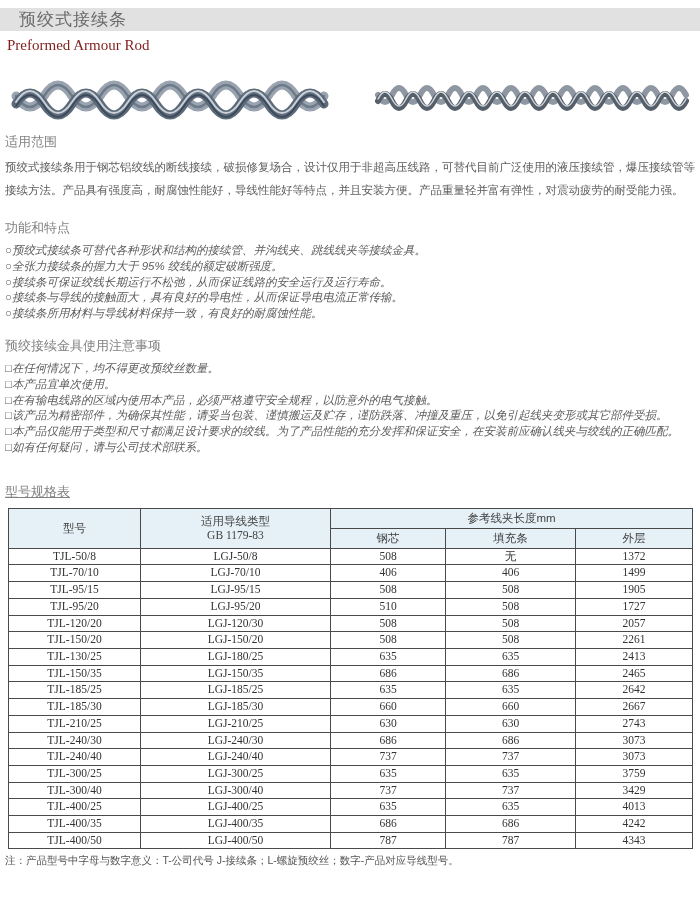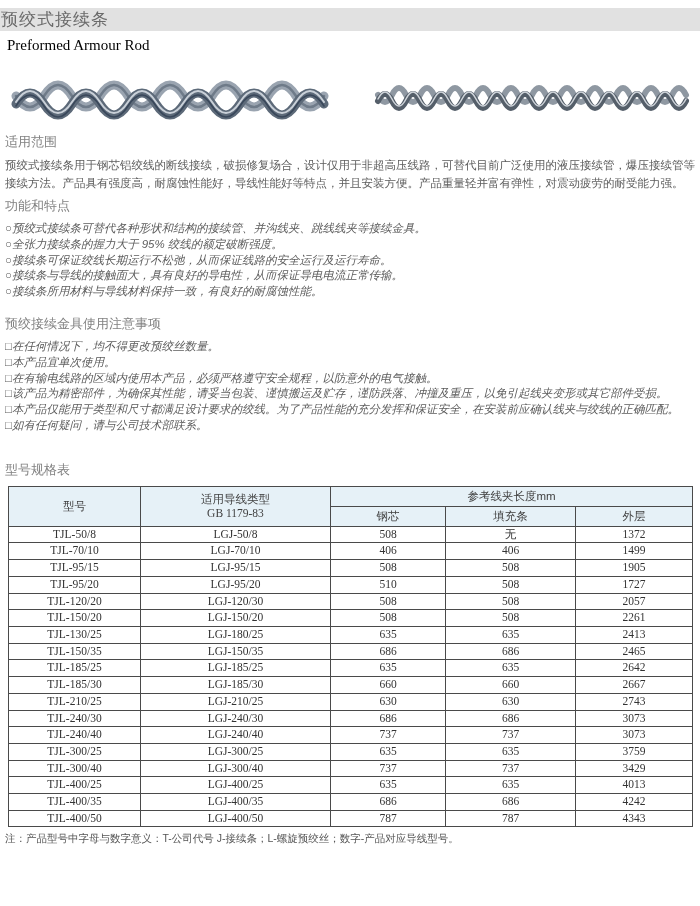--- a/index.html
+++ b/index.html
@@ -3,38 +3,38 @@
 <meta charset="utf-8">
 <style>
   html,body{margin:0;padding:0;}
   body{
     width:700px;height:906px;overflow:hidden;background:#ffffff;
     font-family:"Liberation Sans","DejaVu Sans",sans-serif;color:#5c5c5c;
     position:relative;
   }
   .title-bar{
     margin-top:8px;height:23px;background:#e1e1e1;
-    padding-left:1px;line-height:23px;font-size:17px;color:#6a6a6a;
+    padding-left:19px;line-height:23px;font-size:17px;color:#6a6a6a;
     letter-spacing:1px;
   }
   .title-en{
     margin:6px 0 0 7px;font-family:"Liberation Serif","DejaVu Serif",serif;
-    font-size:15px;color:#000000;height:17px;line-height:17px;
+    font-size:15px;color:#7f1d1d;height:17px;line-height:17px;
   }
   .photos{display:flex;align-items:center;margin:24px 0 0 10px;gap:42px;}
   .photos svg{display:block;}
   .section-heading{
     margin:0 0 0 5px;font-size:13px;color:#828282;height:16px;line-height:16px;
   }
   .h-scope{margin-top:12px;}
-  .h-features{margin-top:6px;}
+  .h-features{margin-top:18px;}
   .h-notes{margin-top:16px;}
-  .h-spec{margin-top:28px;}
+  .h-spec{margin-top:28px;text-decoration:underline;}
   .body-text{
-    margin:6px 5px 0 5px;font-size:11.5px;line-height:18px;color:#5c5c5c;
+    margin:6px 5px 0 5px;font-size:11.5px;line-height:23px;color:#5c5c5c;
   }
   .bullets{margin:7px 5px 0 5px;}
   .bullet{font-size:11.5px;line-height:15.8px;color:#5c5c5c;font-style:italic;}
   table.spec{
     border-collapse:collapse;table-layout:fixed;
     width:684px;margin:8px 0 0 8px;
   }
   table.spec th,table.spec td{
     border:1px solid #4a4a4a;text-align:center;vertical-align:middle;
     padding:0 2px;overflow:hidden;white-space:nowrap;

